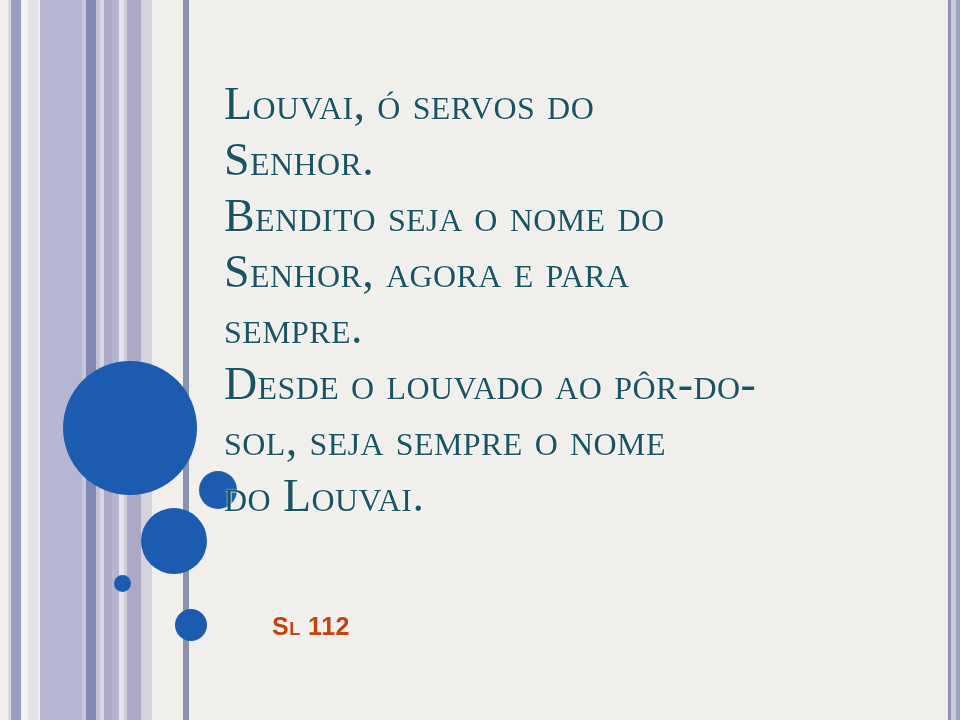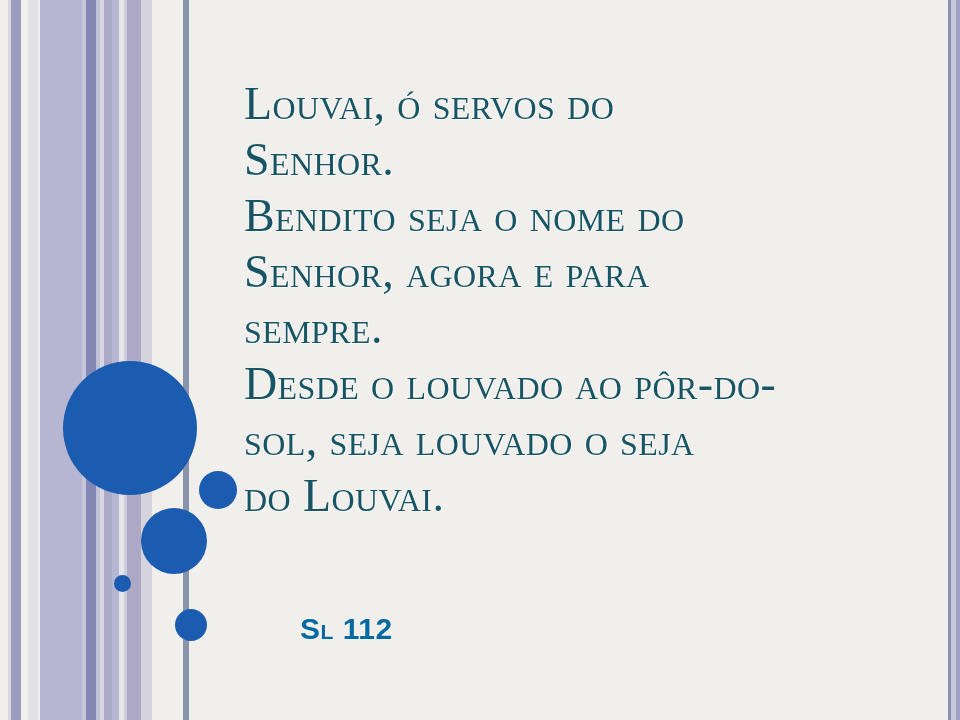--- a/index.html
+++ b/index.html
@@ -75,44 +75,44 @@
   }
   .dot-xl { left: 63px;  top: 361px; width: 134px; height: 134px; }
   .dot-md { left: 141px; top: 508px; width: 66px;  height: 66px;  }
   .dot-sm { left: 199px; top: 471px; width: 38px;  height: 38px;  }
   .dot-xs { left: 114px; top: 575px; width: 17px;  height: 17px;  }
   .dot-bt { left: 175px; top: 609px; width: 32px;  height: 32px;  }
 
   
   .verse {
     position: absolute;
-    left: 244px;
+    left: 224px;
     top: 76px;
     width: 690px;
     color: #175565;
     font-variant: small-caps;
     font-size: 46px;
     line-height: 56px;
     letter-spacing: 0.4px;
     font-weight: 400;
     text-shadow:
       0 0 2px rgba(255,255,255,0.95),
       1px 1px 0 rgba(255,255,255,0.55);
   }
   .verse .line { display: block; white-space: nowrap; }
 
   .reference {
     position: absolute;
-    left: 300px;
+    left: 272px;
     top: 612px;
-    color: #0369a1;
+    color: #c2410c;
     font-family: "Liberation Sans", "DejaVu Sans", sans-serif;
     font-variant: small-caps;
     font-weight: bold;
-    font-size: 30px;
+    font-size: 25px;
     letter-spacing: 0.5px;
     text-shadow: 0 0 2px rgba(255,255,255,0.9);
   }
 </style>
 </head>
 <body>
 
 <div id="slide">
 
   <div class="stripes"></div>
@@ -125,19 +125,19 @@
   <div class="dot dot-xs"></div>
   <div class="dot dot-bt"></div>
 
   <div class="verse">
     <span class="line">Louvai, ó servos do</span>
     <span class="line">Senhor.</span>
     <span class="line">Bendito seja o nome do</span>
     <span class="line">Senhor, agora e para</span>
     <span class="line">sempre.</span>
     <span class="line">Desde o louvado ao pôr-do-</span>
-    <span class="line">sol, seja louvado o seja</span>
+    <span class="line">sol, seja sempre o nome</span>
     <span class="line">do Louvai.</span>
   </div>
 
   <div class="reference">Sl 112</div>
 
 </div>
 
 </body></html>

